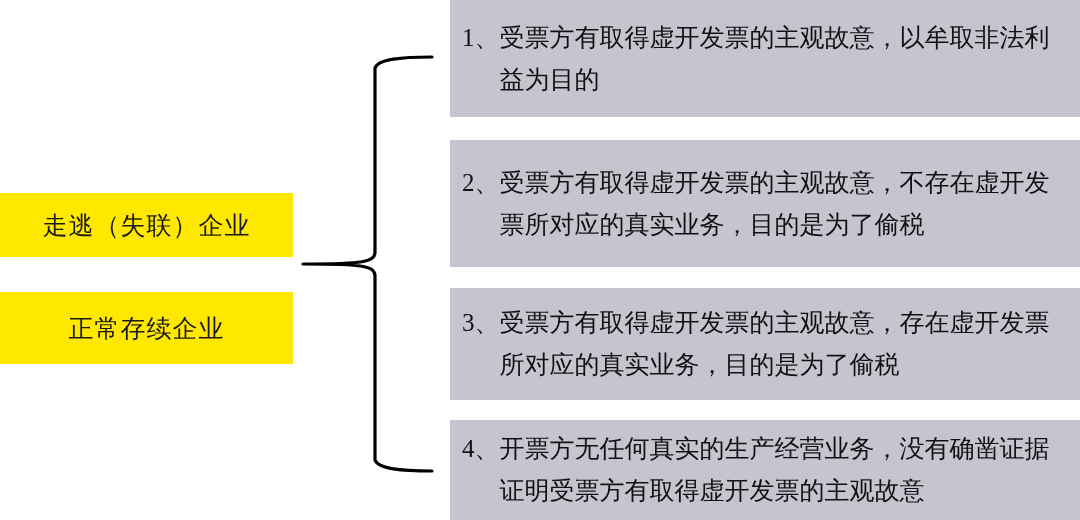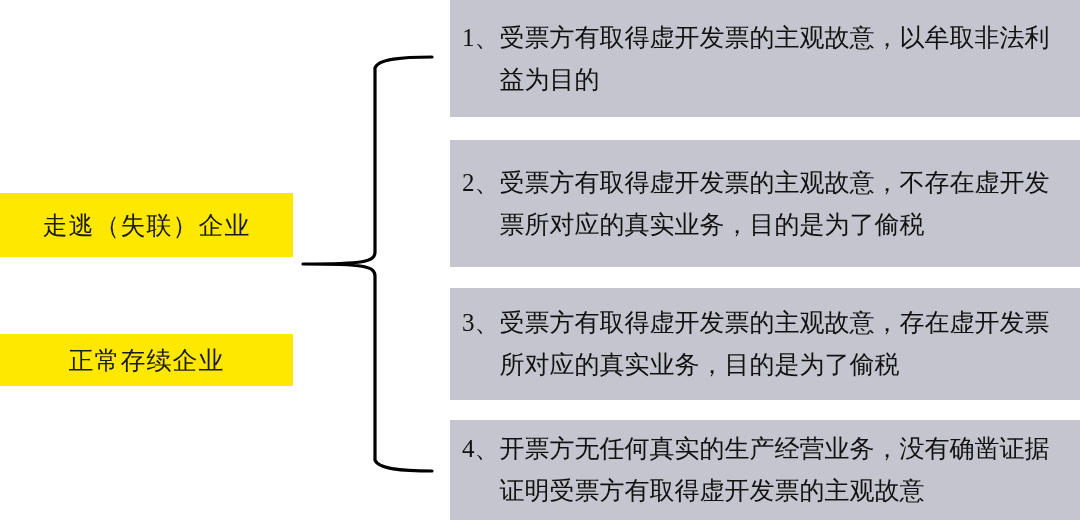--- a/index.html
+++ b/index.html
@@ -28,21 +28,21 @@
     box-sizing: border-box;
   }
   .cat-box .cat-label {
     font-size: 25px;
     color: #1a1a1a;
     letter-spacing: 1px;
     white-space: nowrap;
     font-family: "Liberation Serif", "DejaVu Serif", serif;
   }
   #cat-0 { top: 165px; height: 64px; margin-top: 28px; }
-  #cat-1 { top: 292px; height: 52px; margin-top: 42px; }
+  #cat-1 { top: 292px; height: 72px; }
 
   
   #brace-svg {
     position: absolute;
     left: 290px;
     top: 20px;
     width: 160px;
     height: 480px;
     overflow: visible;
   }

